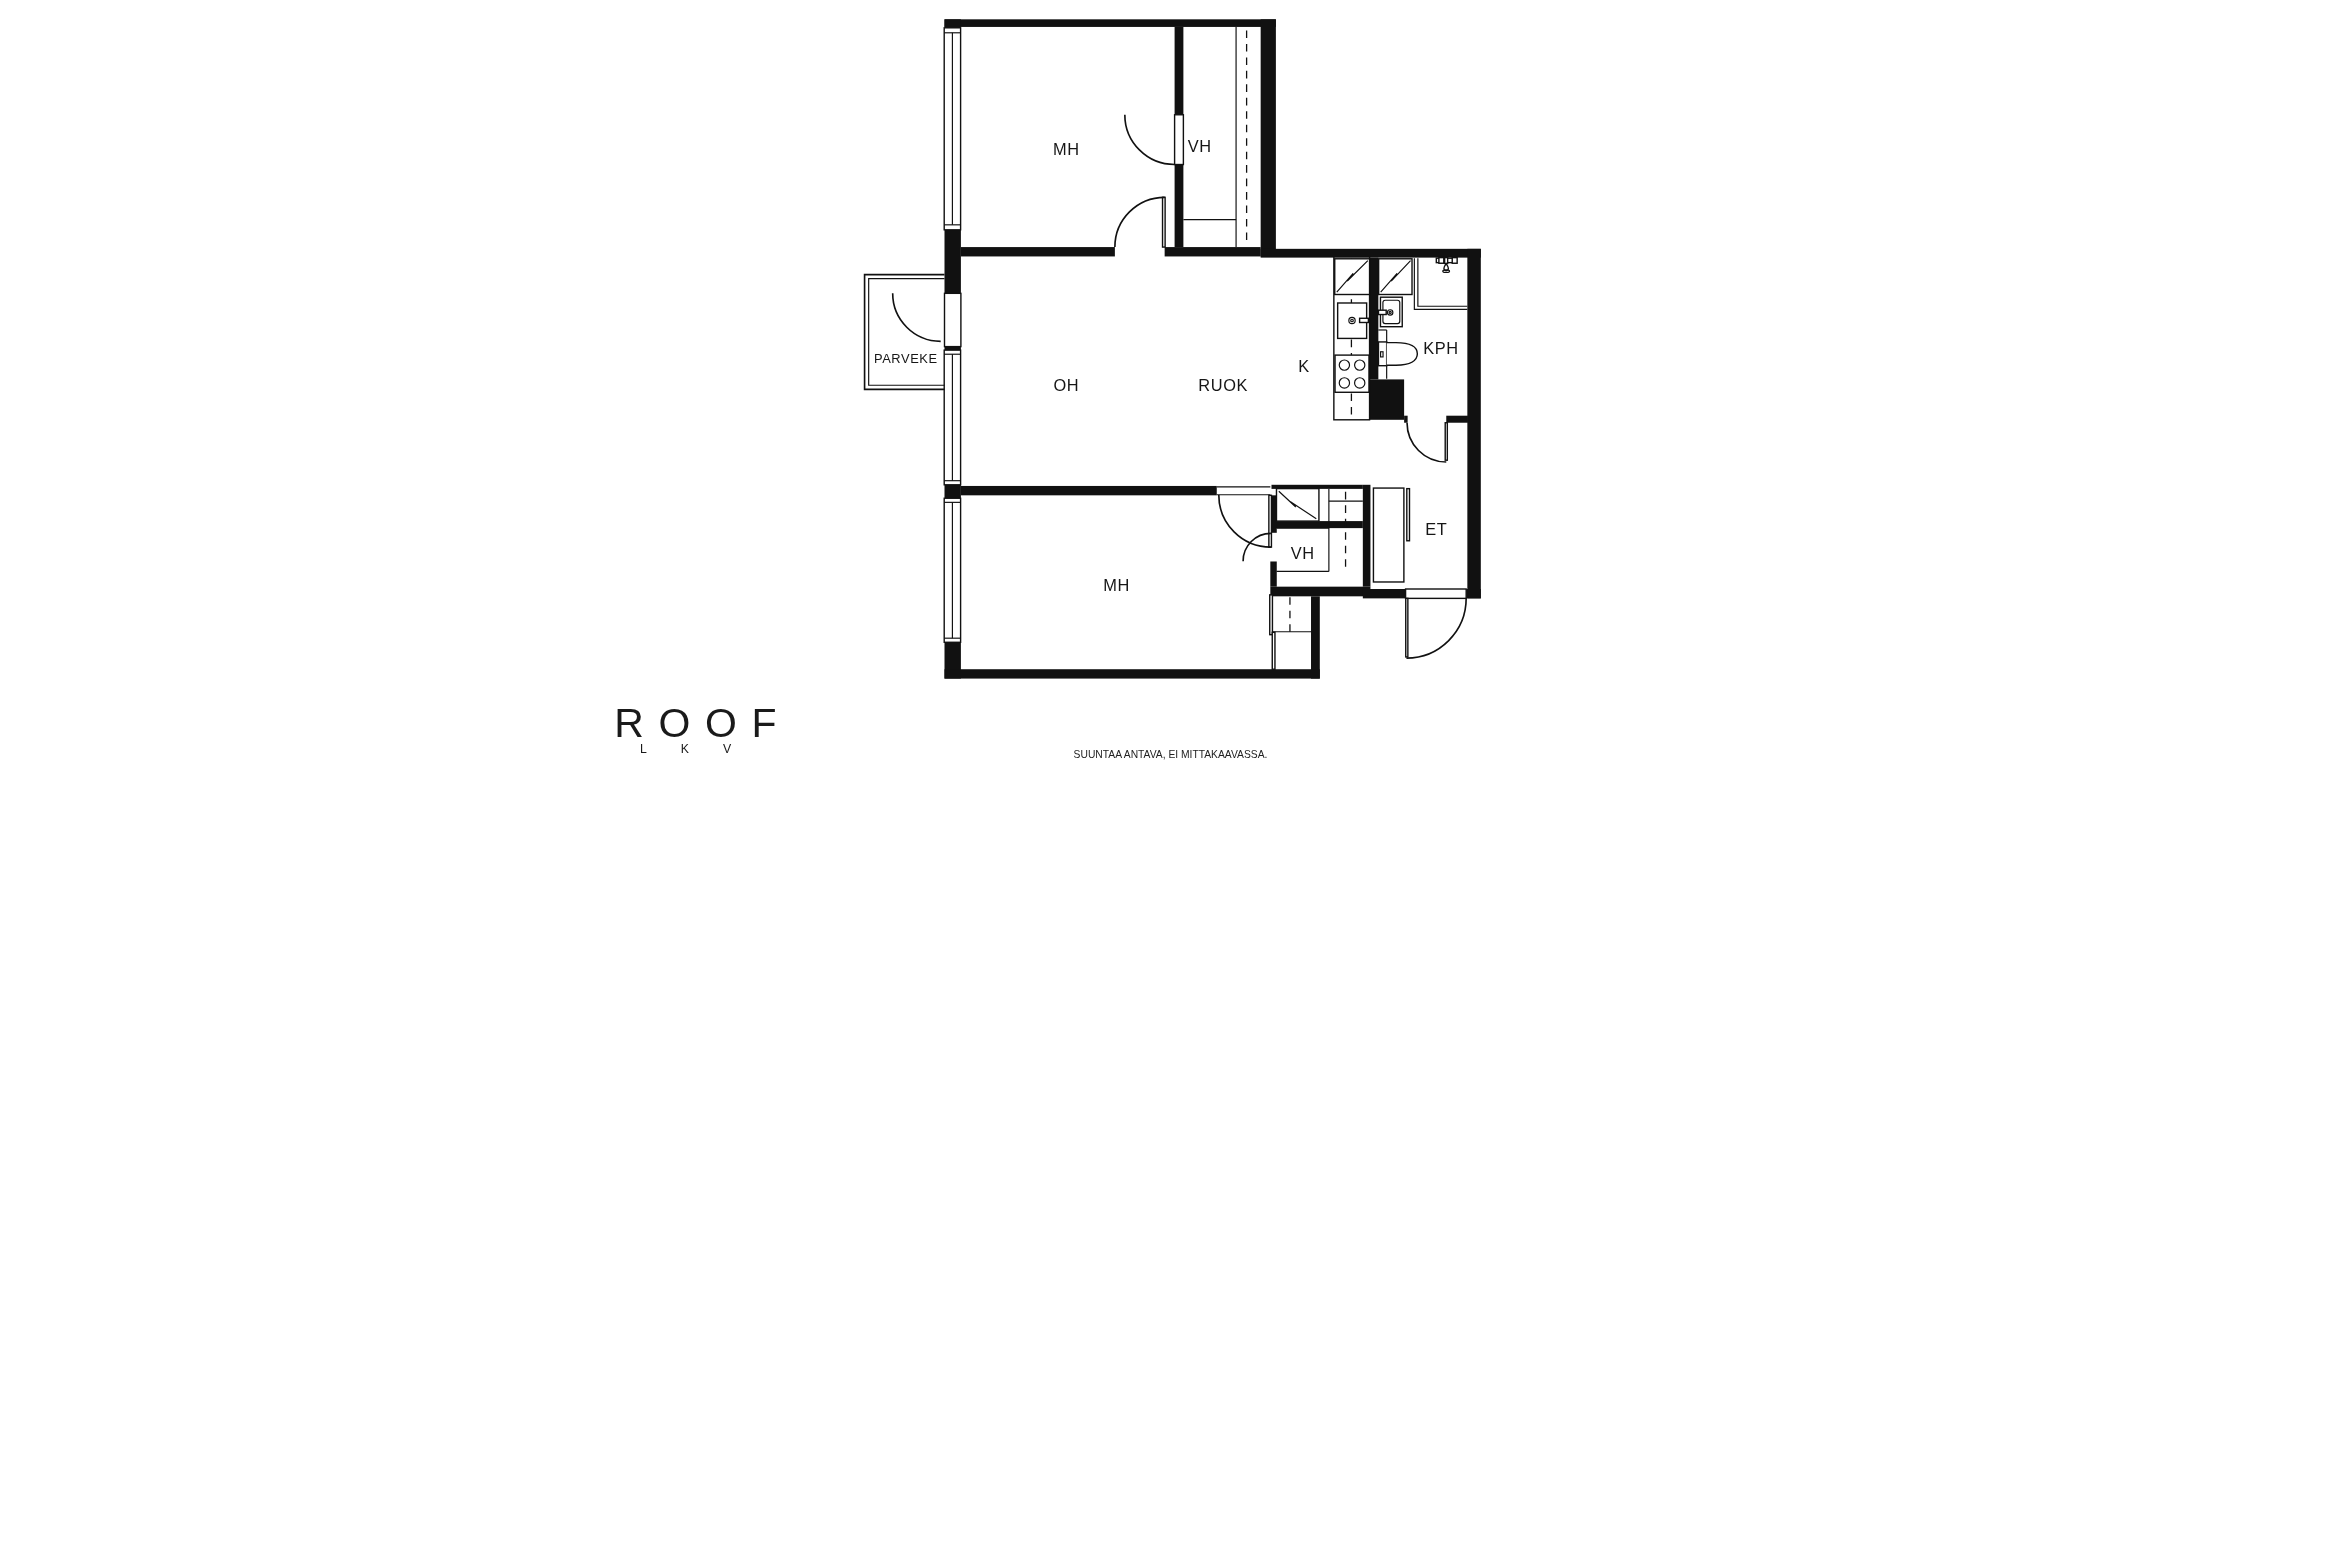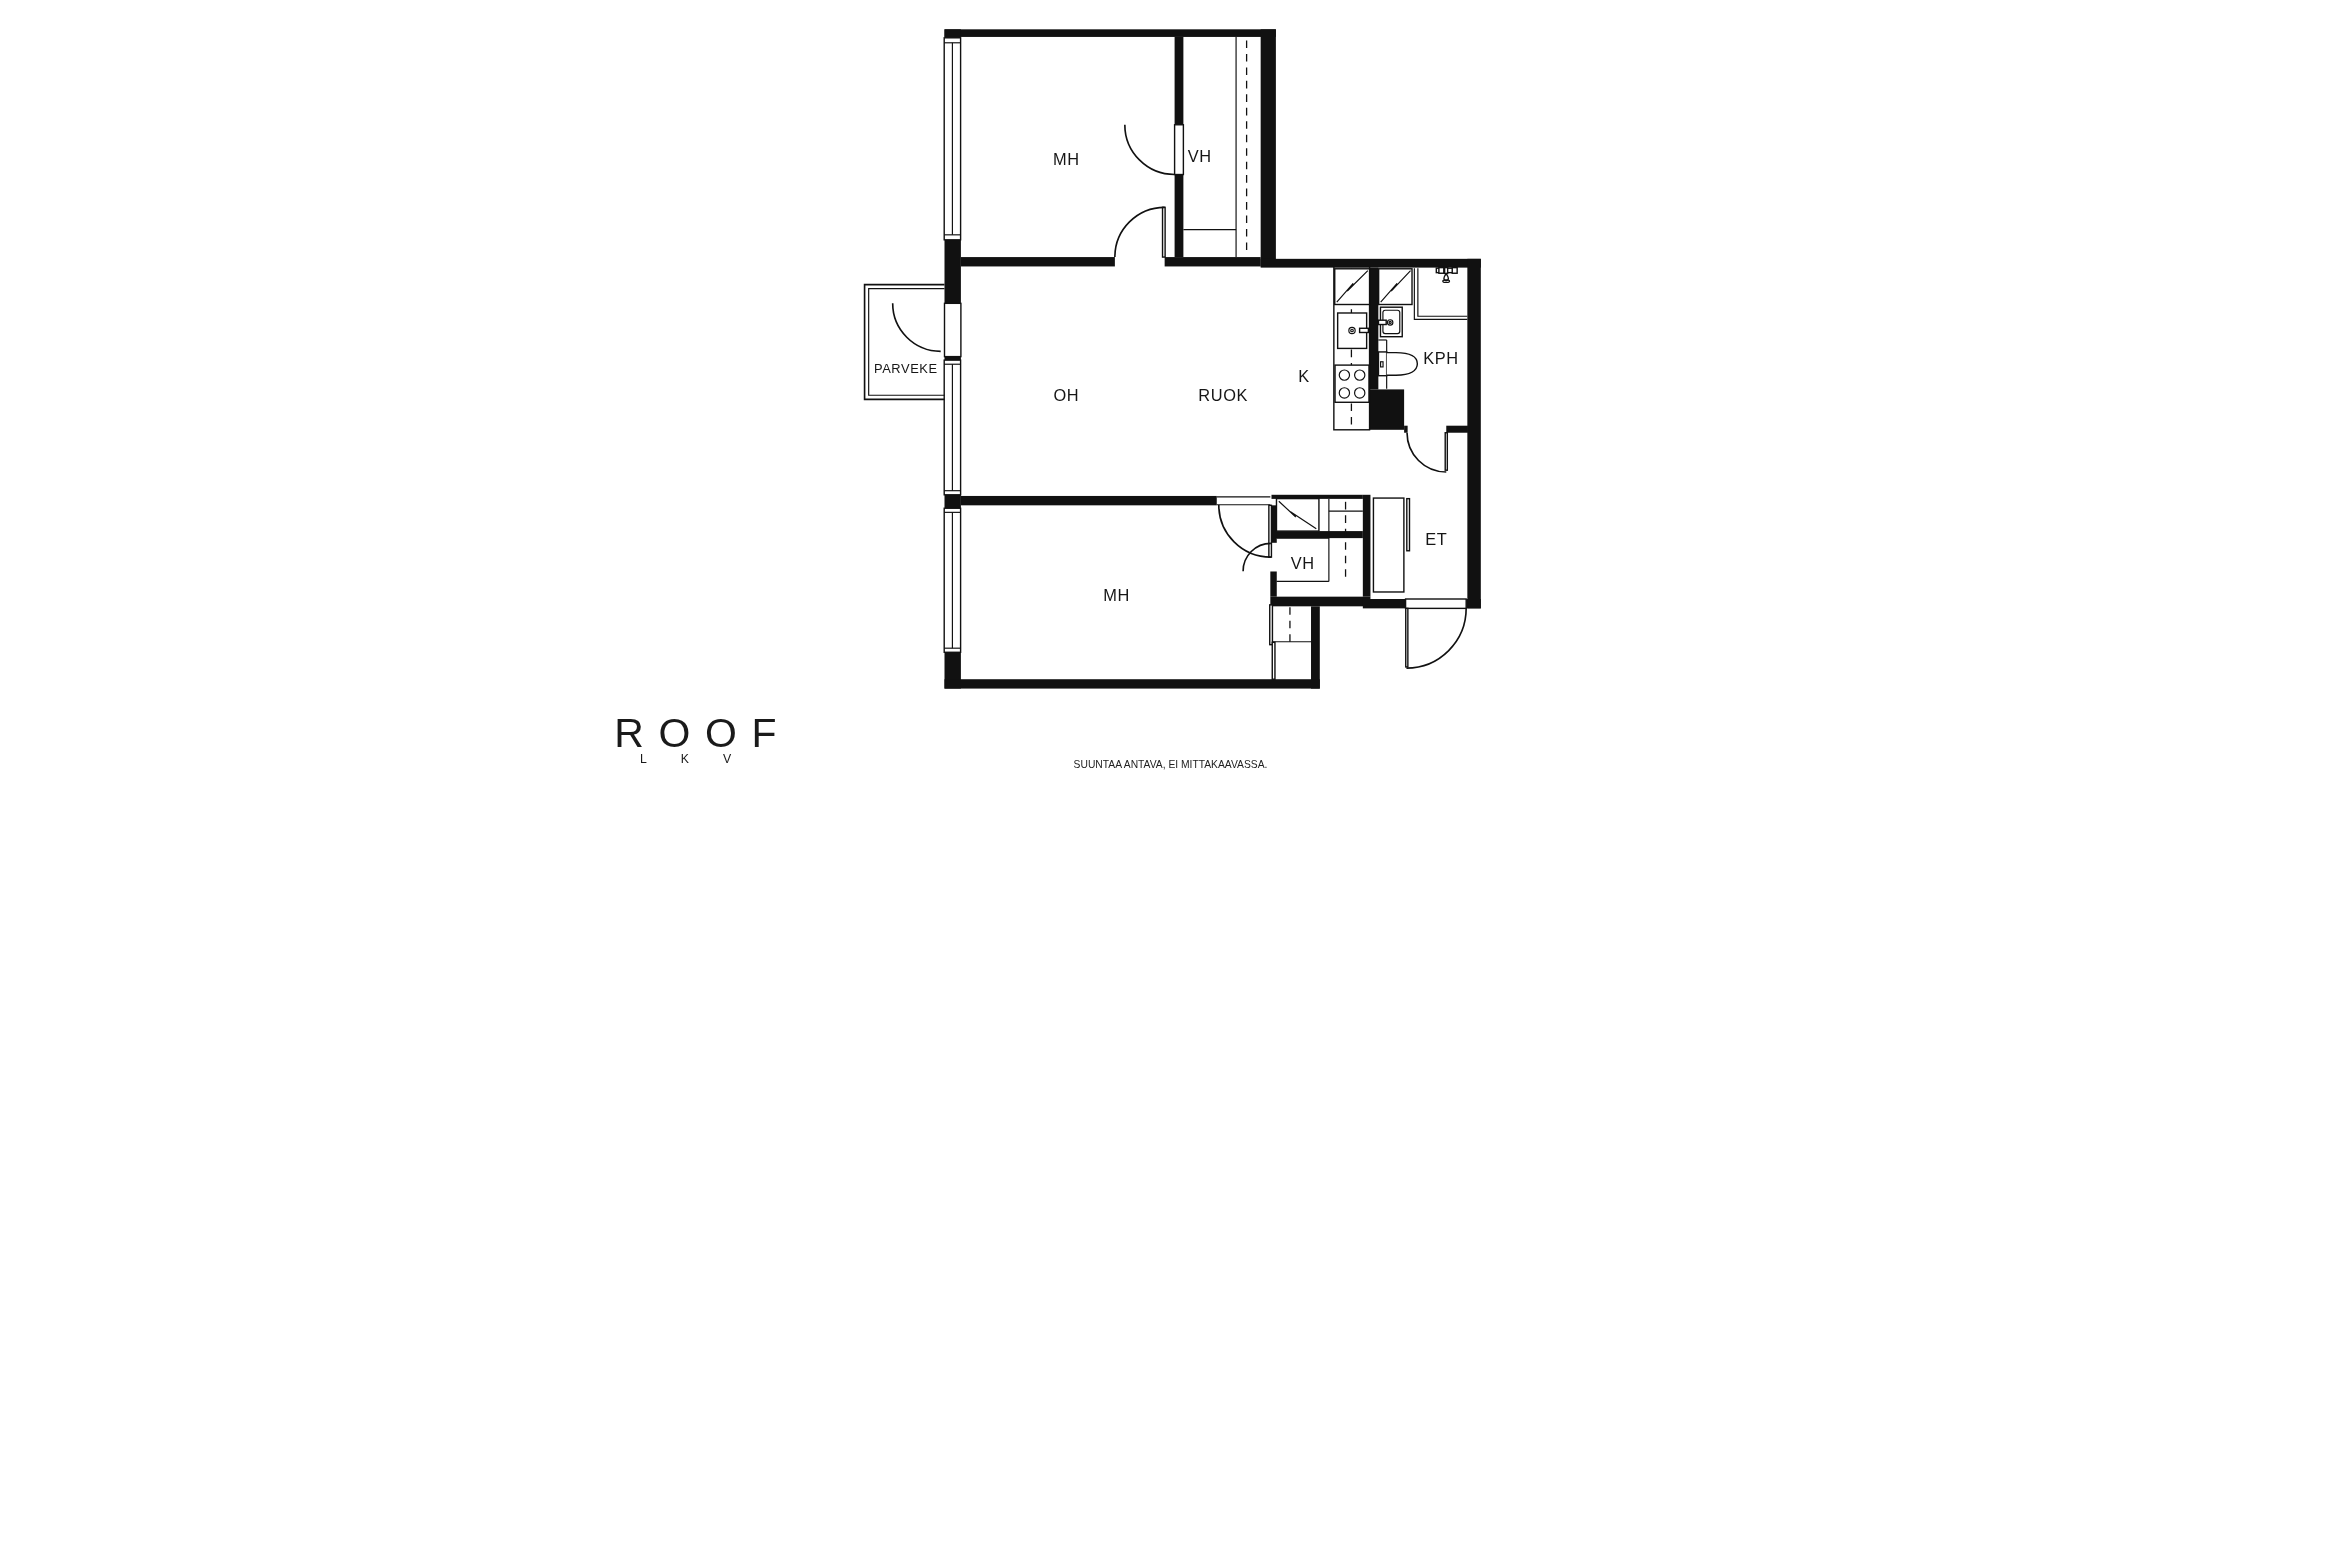--- a/index.html
+++ b/index.html
@@ -1,16 +1,16 @@
 <!DOCTYPE html>
 <html style="font-size:9.4px"><head>
 <meta charset="utf-8">
 <style>
   html,body{margin:0;padding:0;background:#ffffff;}
-  .page{width:100%;max-width:1171px;margin:10px auto;background:#fef9c3;}
+  .page{width:100%;max-width:1171px;margin:0 auto;background:#fef9c3;}
   svg{display:block;width:100%;height:auto;background:#fff;}
   .lbl{font-family:"Liberation Sans","DejaVu Sans",sans-serif;fill:#161616;font-size:14px;letter-spacing:.5px;}
   .lbl-small{font-size:11px;}
   .thin{stroke:#111;stroke-width:1;fill:none;}
   .thin2{stroke:#111;stroke-width:1.4;fill:none;}
   .leaf{fill:#fff;stroke:#111;stroke-width:1.2;}
   .arc{fill:none;stroke:#111;stroke-width:1.4;}
   .dash{stroke:#111;stroke-width:1.1;fill:none;stroke-dasharray:6.5 5;}
   .fix{fill:#fff;stroke:#111;stroke-width:1.2;}
   .wall{fill:#111;}

